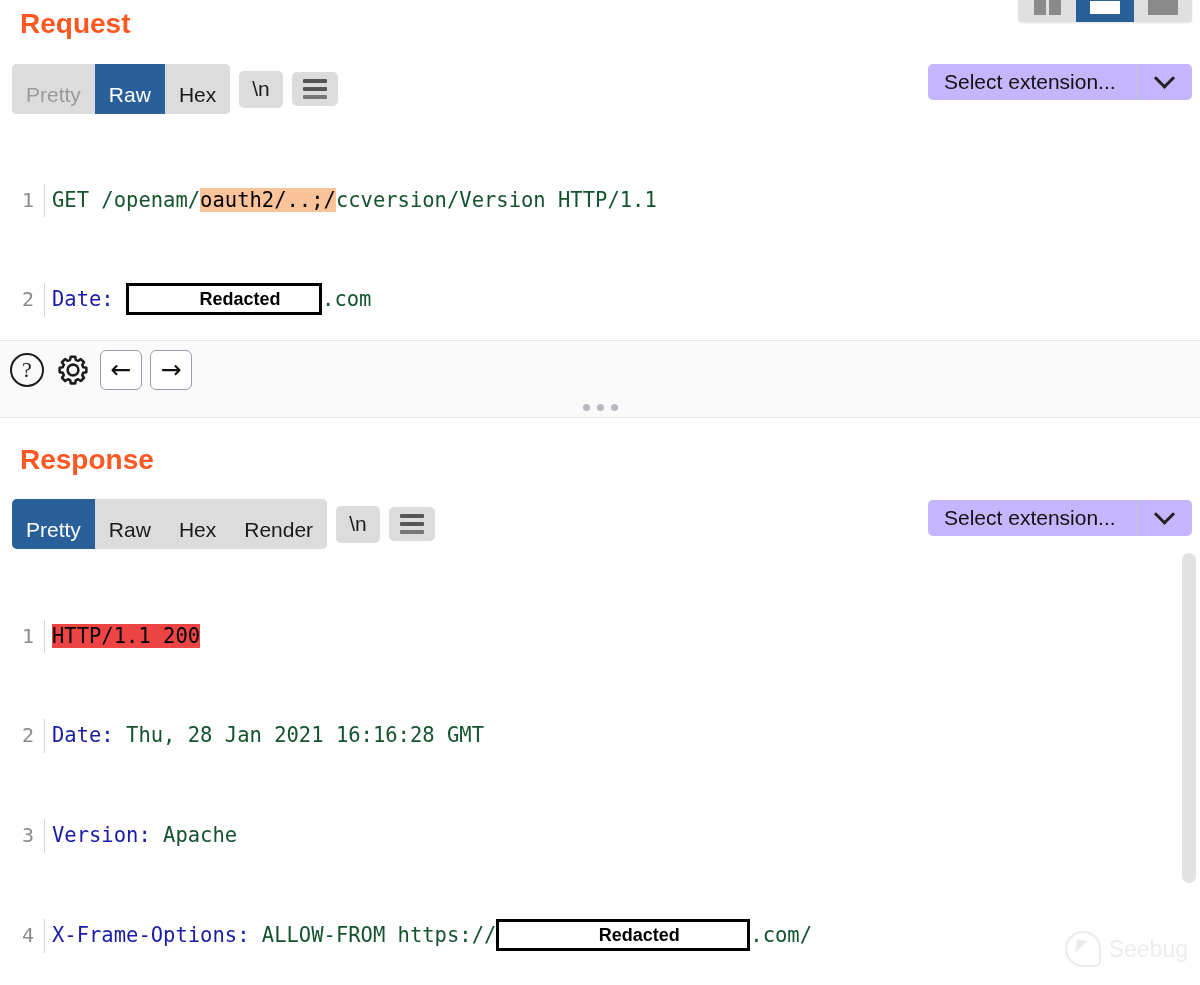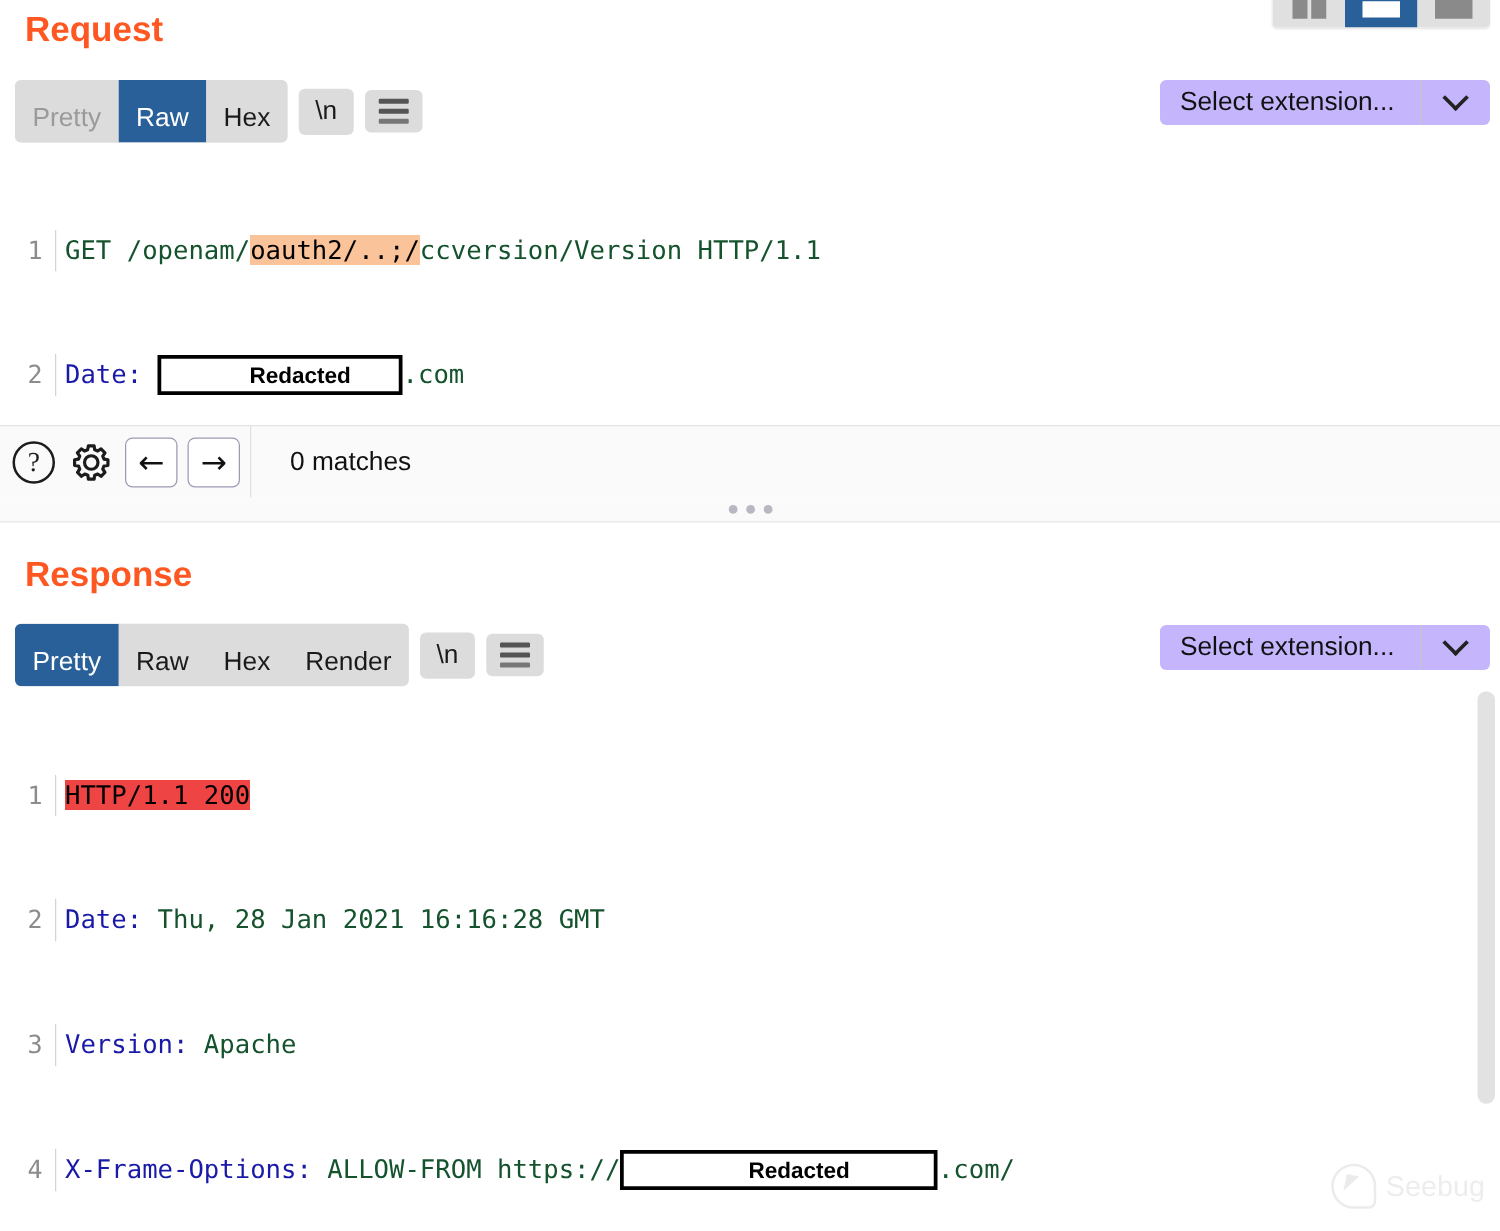--- a/index.html
+++ b/index.html
@@ -240,21 +240,20 @@
         <span class="qmark">?</span>
       </div>
     <div class="icobtn">
       <svg width="34" height="34" viewBox="0 0 24 24" aria-hidden="true">
         <path fill="none" stroke="#1c1c1c" stroke-width="1.8" d="M12 8.2a3.8 3.8 0 1 0 0 7.6 3.8 3.8 0 0 0 0-7.6z"></path>
         <path fill="none" stroke="#1c1c1c" stroke-width="1.8" stroke-linejoin="round" d="M10.4 2.6h3.2l.35 2.2 1.7.72 1.85-1.25 2.25 2.25-1.25 1.85.72 1.7 2.2.35v3.2l-2.2.35-.72 1.7 1.25 1.85-2.25 2.25-1.85-1.25-1.7.72-.35 2.2h-3.2l-.35-2.2-1.7-.72-1.85 1.25-2.25-2.25 1.25-1.85-.72-1.7-2.2-.35v-3.2l2.2-.35.72-1.7L4.15 6.52 6.4 4.27l1.85 1.25 1.7-.72z"></path>
       </svg>
     </div>
     <div class="navbtn">←</div>
     <div class="navbtn">→</div>
-    <div class="matches">0 matches</div>
   </div>
 
   <div class="splitter">
     <span></span>
     <span></span>
     <span></span>
   </div>
 
   <div class="panel-title" id="response-title">Response</div>
 

